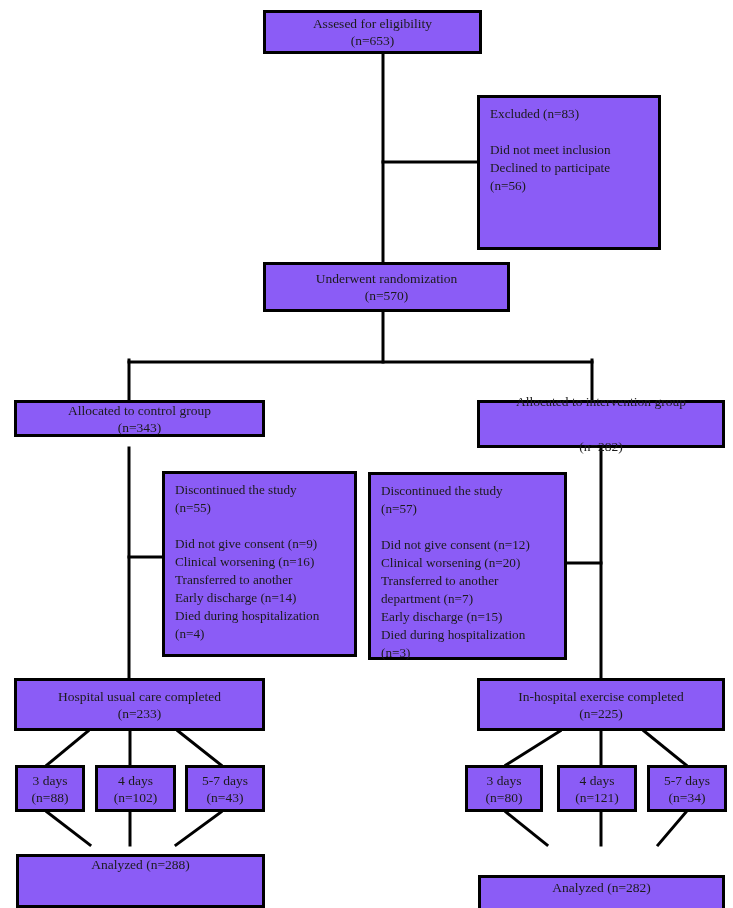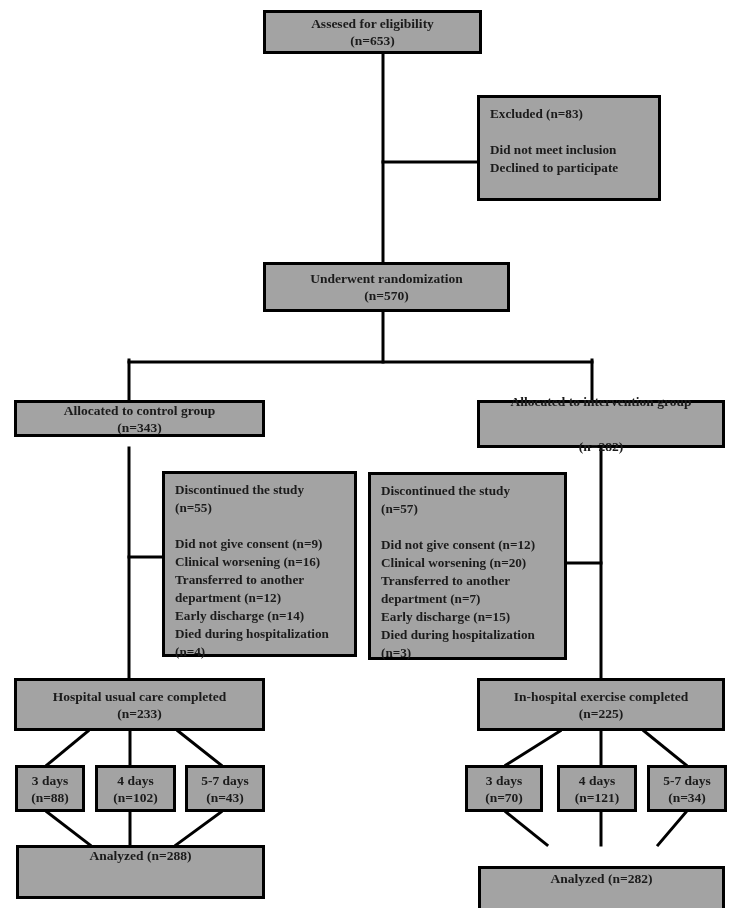--- a/index.html
+++ b/index.html
@@ -12,41 +12,40 @@
     color: #1b1b1b;
   }
   #connectors {
     position: absolute;
     left: 0; top: 0;
     width: 733px; height: 908px;
   }
   .box {
     position: absolute;
     border: 3px solid #000000;
-    background: #a3a3a3;
+    background: #8b5cf6;
     box-sizing: border-box;
     font-size: 13.5px;
-    font-weight: bold;
   }
   .box-center {
     display: flex;
     flex-direction: column;
     align-items: center;
     justify-content: center;
     text-align: center;
     line-height: 17px;
   }
   .box-left {
     padding: 7px 8px 4px 10px;
     text-align: left;
     line-height: 18px;
     font-size: 13.2px;
   }
   .box-left .tline { min-height: 18px; }
-  .pad-bottom { padding-bottom: 33px; }
+  .pad-bottom { padding-bottom: 33px; margin-top: 9px; }
 </style>
 </head>
 <body>
 
 <div id="figure">
 
   <svg id="connectors" width="733" height="908" viewBox="0 0 733 908" stroke="#000000" stroke-width="3" stroke-linecap="square">
     <line x1="383" y1="53" x2="383" y2="262"></line>
     <line x1="383" y1="162" x2="477" y2="162"></line>
     <line x1="383" y1="312" x2="383" y2="362"></line>
@@ -71,25 +70,26 @@
     <line x1="506" y1="812" x2="547" y2="845"></line>
     <line x1="601" y1="812" x2="601" y2="845"></line>
     <line x1="686" y1="812" x2="658" y2="845"></line>
   </svg>
 
   <div class="box box-center" style="left:263px; top:10px; width:219px; height:44px;">
     <div>Assesed for eligibility</div>
     <div>(n=653)</div>
   </div>
 
-  <div class="box box-left" style="left:477px; top:95px; width:184px; height:106px;">
+  <div class="box box-left" style="left:477px; top:95px; width:184px; height:155px;">
       <div class="tline">Excluded (n=83)</div>
       <div class="tline"></div>
       <div class="tline">Did not meet inclusion</div>
       <div class="tline">Declined to participate</div>
+      <div class="tline">(n=56)</div>
     </div>
 
   <div class="box box-center" style="left:263px; top:262px; width:247px; height:50px;">
     <div>Underwent randomization</div>
     <div>(n=570)</div>
   </div>
 
   <div class="box box-center" style="left:14px; top:400px; width:251px; height:37px;">
     <div>Allocated to control group</div>
     <div>(n=343)</div>
@@ -100,21 +100,20 @@
     <div>(n=282)</div>
   </div>
 
   <div class="box box-left" style="left:162px; top:471px; width:195px; height:186px;">
       <div class="tline">Discontinued the study</div>
       <div class="tline">(n=55)</div>
       <div class="tline"></div>
       <div class="tline">Did not give consent (n=9)</div>
       <div class="tline">Clinical worsening (n=16)</div>
       <div class="tline">Transferred to another</div>
-      <div class="tline">department (n=12)</div>
       <div class="tline">Early discharge (n=14)</div>
       <div class="tline">Died during hospitalization</div>
       <div class="tline">(n=4)</div>
     </div>
 
   <div class="box box-left" style="left:368px; top:472px; width:199px; height:188px;">
       <div class="tline">Discontinued the study</div>
       <div class="tline">(n=57)</div>
       <div class="tline"></div>
       <div class="tline">Did not give consent (n=12)</div>
@@ -144,21 +143,21 @@
     <div>4 days</div>
     <div>(n=102)</div>
   </div>
   <div class="box box-center" style="left:185px; top:765px; width:80px; height:47px;">
     <div>5-7 days</div>
     <div>(n=43)</div>
   </div>
 
   <div class="box box-center" style="left:465px; top:765px; width:78px; height:47px;">
     <div>3 days</div>
-    <div>(n=70)</div>
+    <div>(n=80)</div>
   </div>
   <div class="box box-center" style="left:557px; top:765px; width:80px; height:47px;">
     <div>4 days</div>
     <div>(n=121)</div>
   </div>
   <div class="box box-center" style="left:647px; top:765px; width:80px; height:47px;">
     <div>5-7 days</div>
     <div>(n=34)</div>
   </div>
 

